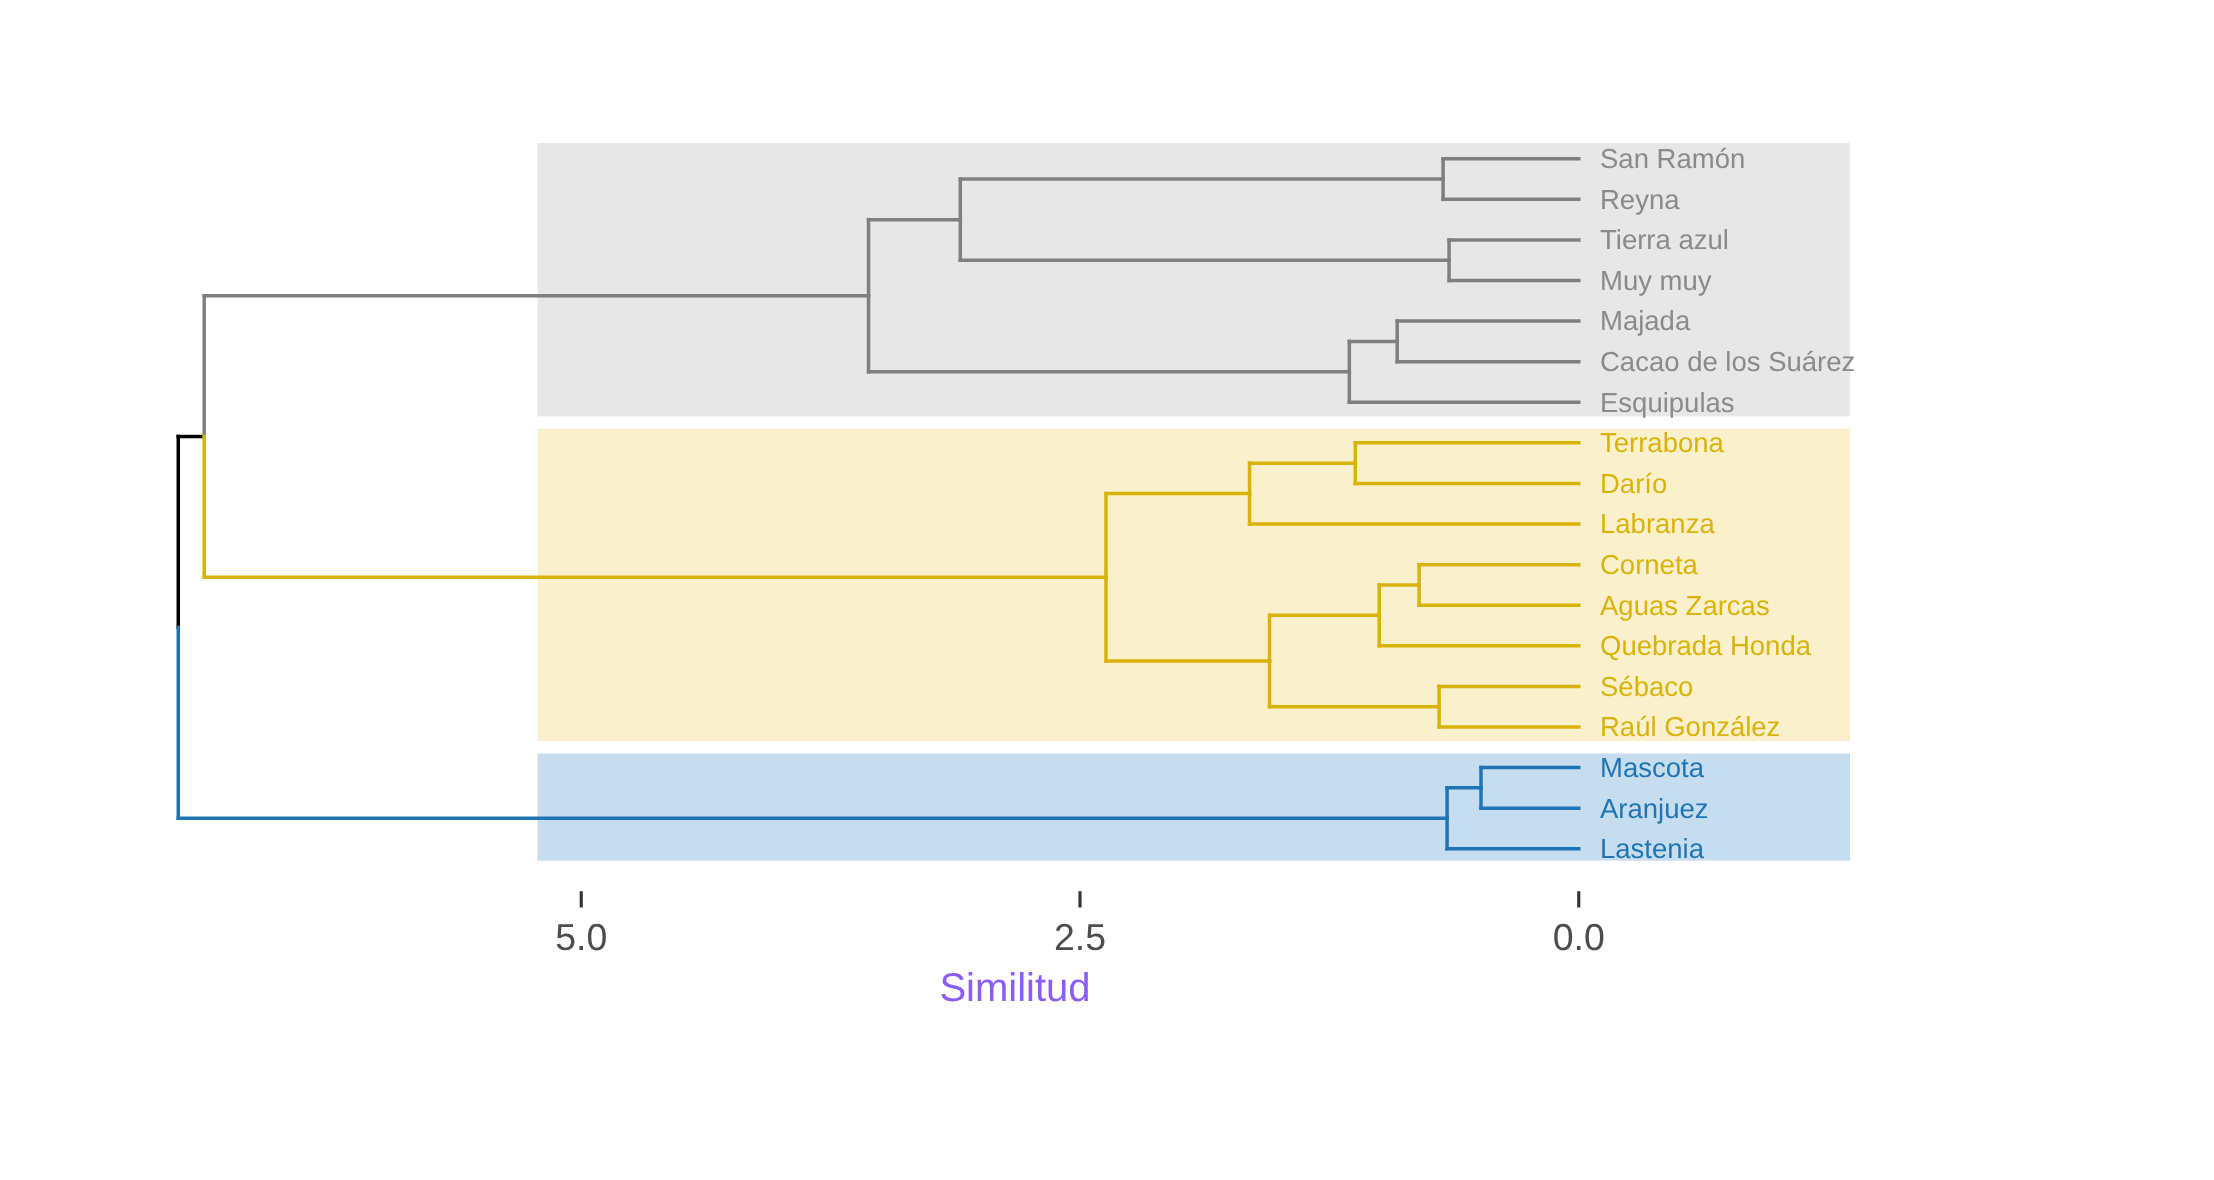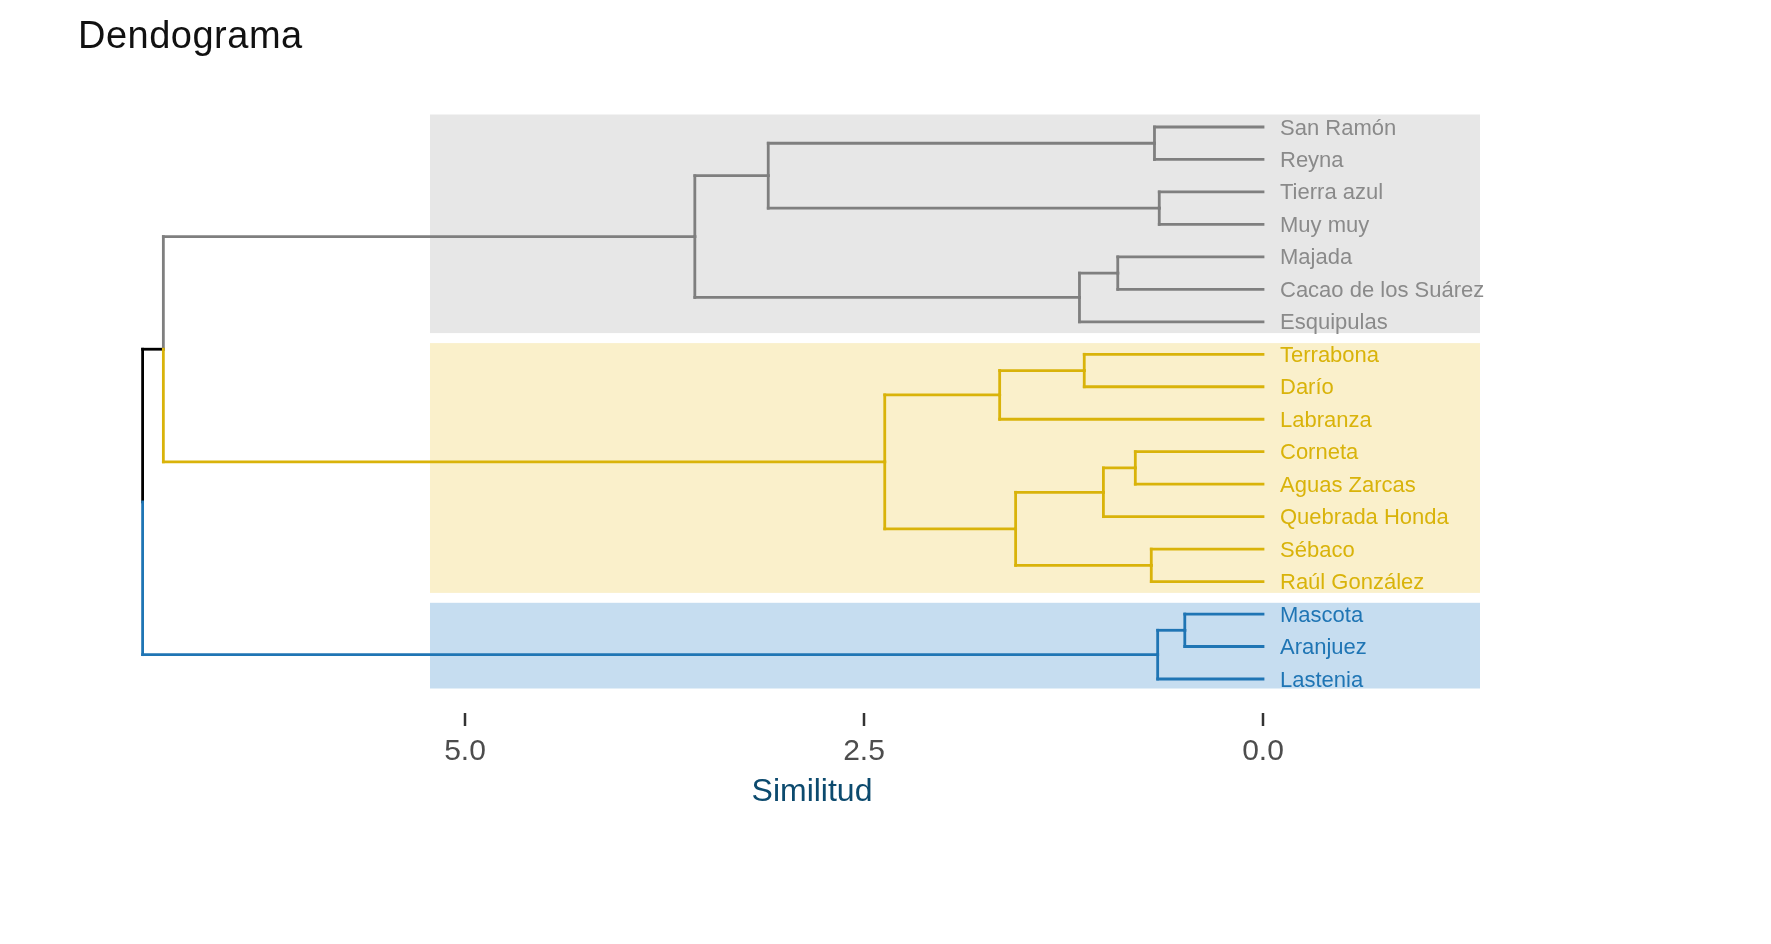--- a/index.html
+++ b/index.html
@@ -29,28 +29,27 @@
     font-weight: 400;
     color: #111111;
     letter-spacing: 0.5px;
   }
   .x-axis-label {
     position: absolute;
     left: 812px;
     top: 772px;
     transform: translateX(-50%);
     font-size: 32px;
-    color: #0c4a6e;
+    color: #8b5cf6;
   }
 </style>
 </head>
 <body>
 
 <div id="stage">
-  <div class="chart-title">Dendograma</div>
   <svg id="plot-svg" width="1771" height="944" viewBox="0 0 1771 944">
       <rect x="430" y="114.5" width="1050" height="218.6" fill="#e7e7e7"></rect>
       <rect x="430" y="343.1" width="1050" height="249.8" fill="#faf0cb"></rect>
       <rect x="430" y="602.8" width="1050" height="85.7" fill="#c6ddf0"></rect>
       <line x1="142.60800000000017" y1="501.92703125" x2="142.60800000000017" y2="349.2165625" stroke="#000000" stroke-width="2.8" stroke-linecap="square"></line>
       <line x1="142.60800000000017" y1="349.2165625" x2="163.356" y2="349.2165625" stroke="#000000" stroke-width="2.8" stroke-linecap="square"></line>
       <line x1="163.356" y1="349.2165625" x2="163.356" y2="236.58625" stroke="#7f7f7f" stroke-width="2.8" stroke-linecap="square"></line>
       <line x1="163.356" y1="236.58625" x2="694.824" y2="236.58625" stroke="#7f7f7f" stroke-width="2.8" stroke-linecap="square"></line>
       <line x1="694.824" y1="236.58625" x2="694.824" y2="175.705" stroke="#7f7f7f" stroke-width="2.8" stroke-linecap="square"></line>
       <line x1="694.824" y1="175.705" x2="768.24" y2="175.705" stroke="#7f7f7f" stroke-width="2.8" stroke-linecap="square"></line>

